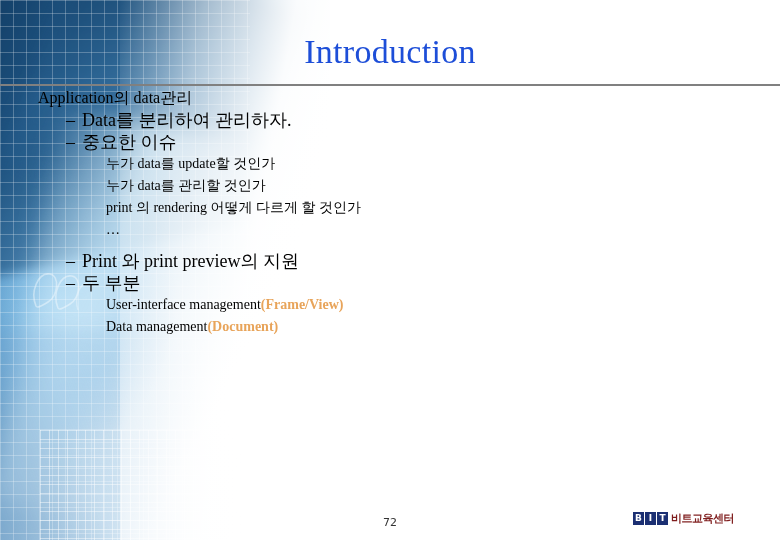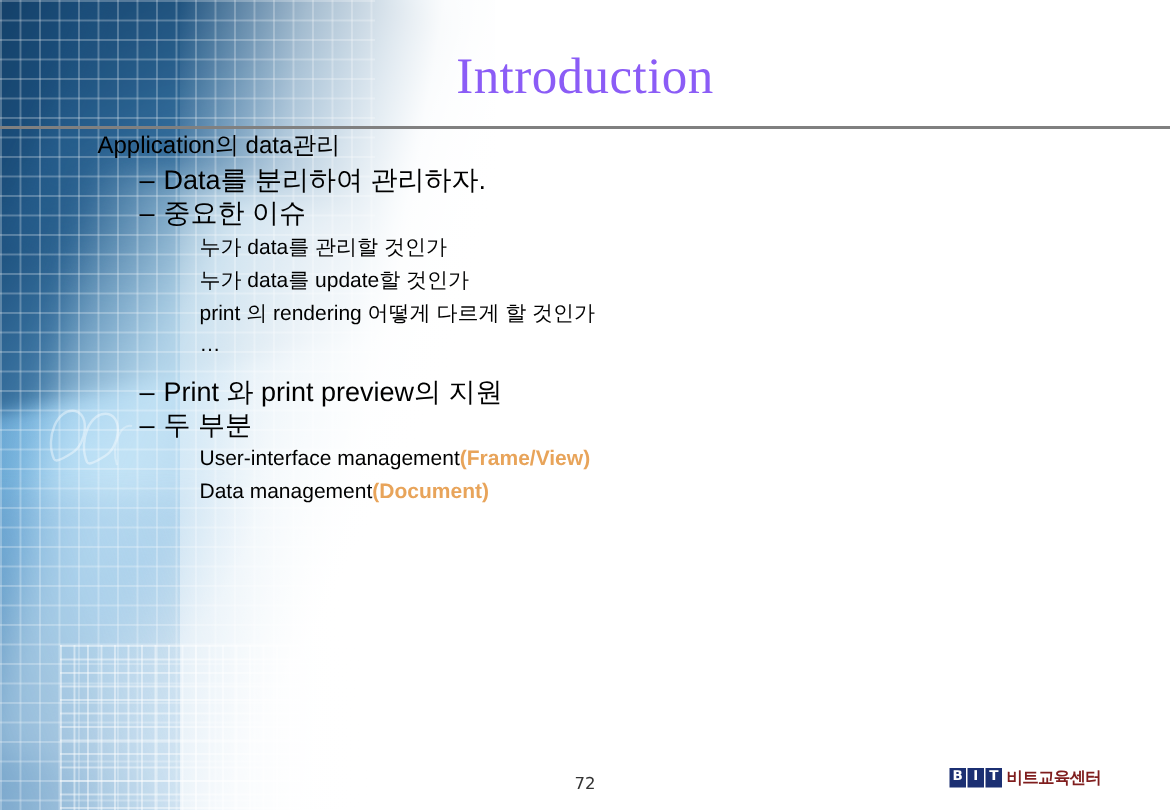--- a/index.html
+++ b/index.html
@@ -115,44 +115,43 @@
   
   .slide-title {
     position: absolute;
     left: 0;
     top: 32px;
     width: 780px;
     text-align: center;
     font-family: "Liberation Serif", "DejaVu Serif", serif;
     font-size: 34px;
     line-height: 40px;
-    color: #8b5cf6;
+    color: #1d4ed8;
     letter-spacing: 0.3px;
   }
   .title-rule {
     position: absolute;
     left: 0;
     top: 84px;
     width: 780px;
     height: 2px;
     background: #808080;
   }
 
   
   .body-block {
     position: absolute;
     left: 38px;
     top: 86px;
     width: 700px;
   }
   .line {
-    font-family: Liberation Sans, sans-serif;
+    font-family: Liberation Serif, serif;
     color: #000000;
     white-space: nowrap;
-    margin-left: 27px;
   }
   .lvl1 {
     font-size: 16px;
     line-height: 23px;
     padding-left: 0px;
   }
   .lvl2 {
     font-size: 18px;
     line-height: 22px;
     padding-left: 28px;
@@ -248,25 +247,25 @@
 
     <div class="line lvl2">
       <span class="dash">–</span><span>Data를 분리하여 관리하자.</span>
     </div>
 
     <div class="line lvl2">
       <span class="dash">–</span><span>중요한 이슈</span>
     </div>
 
     <div class="line lvl3">
+      <span>누가 data를 update할 것인가</span>
+    </div>
+
+    <div class="line lvl3">
       <span>누가 data를 관리할 것인가</span>
-    </div>
-
-    <div class="line lvl3">
-      <span>누가 data를 update할 것인가</span>
     </div>
 
     <div class="line lvl3">
       <span>print 의 rendering 어떻게 다르게 할 것인가</span>
     </div>
 
     <div class="line lvl3 tight">
       <span>…</span>
     </div>
 

